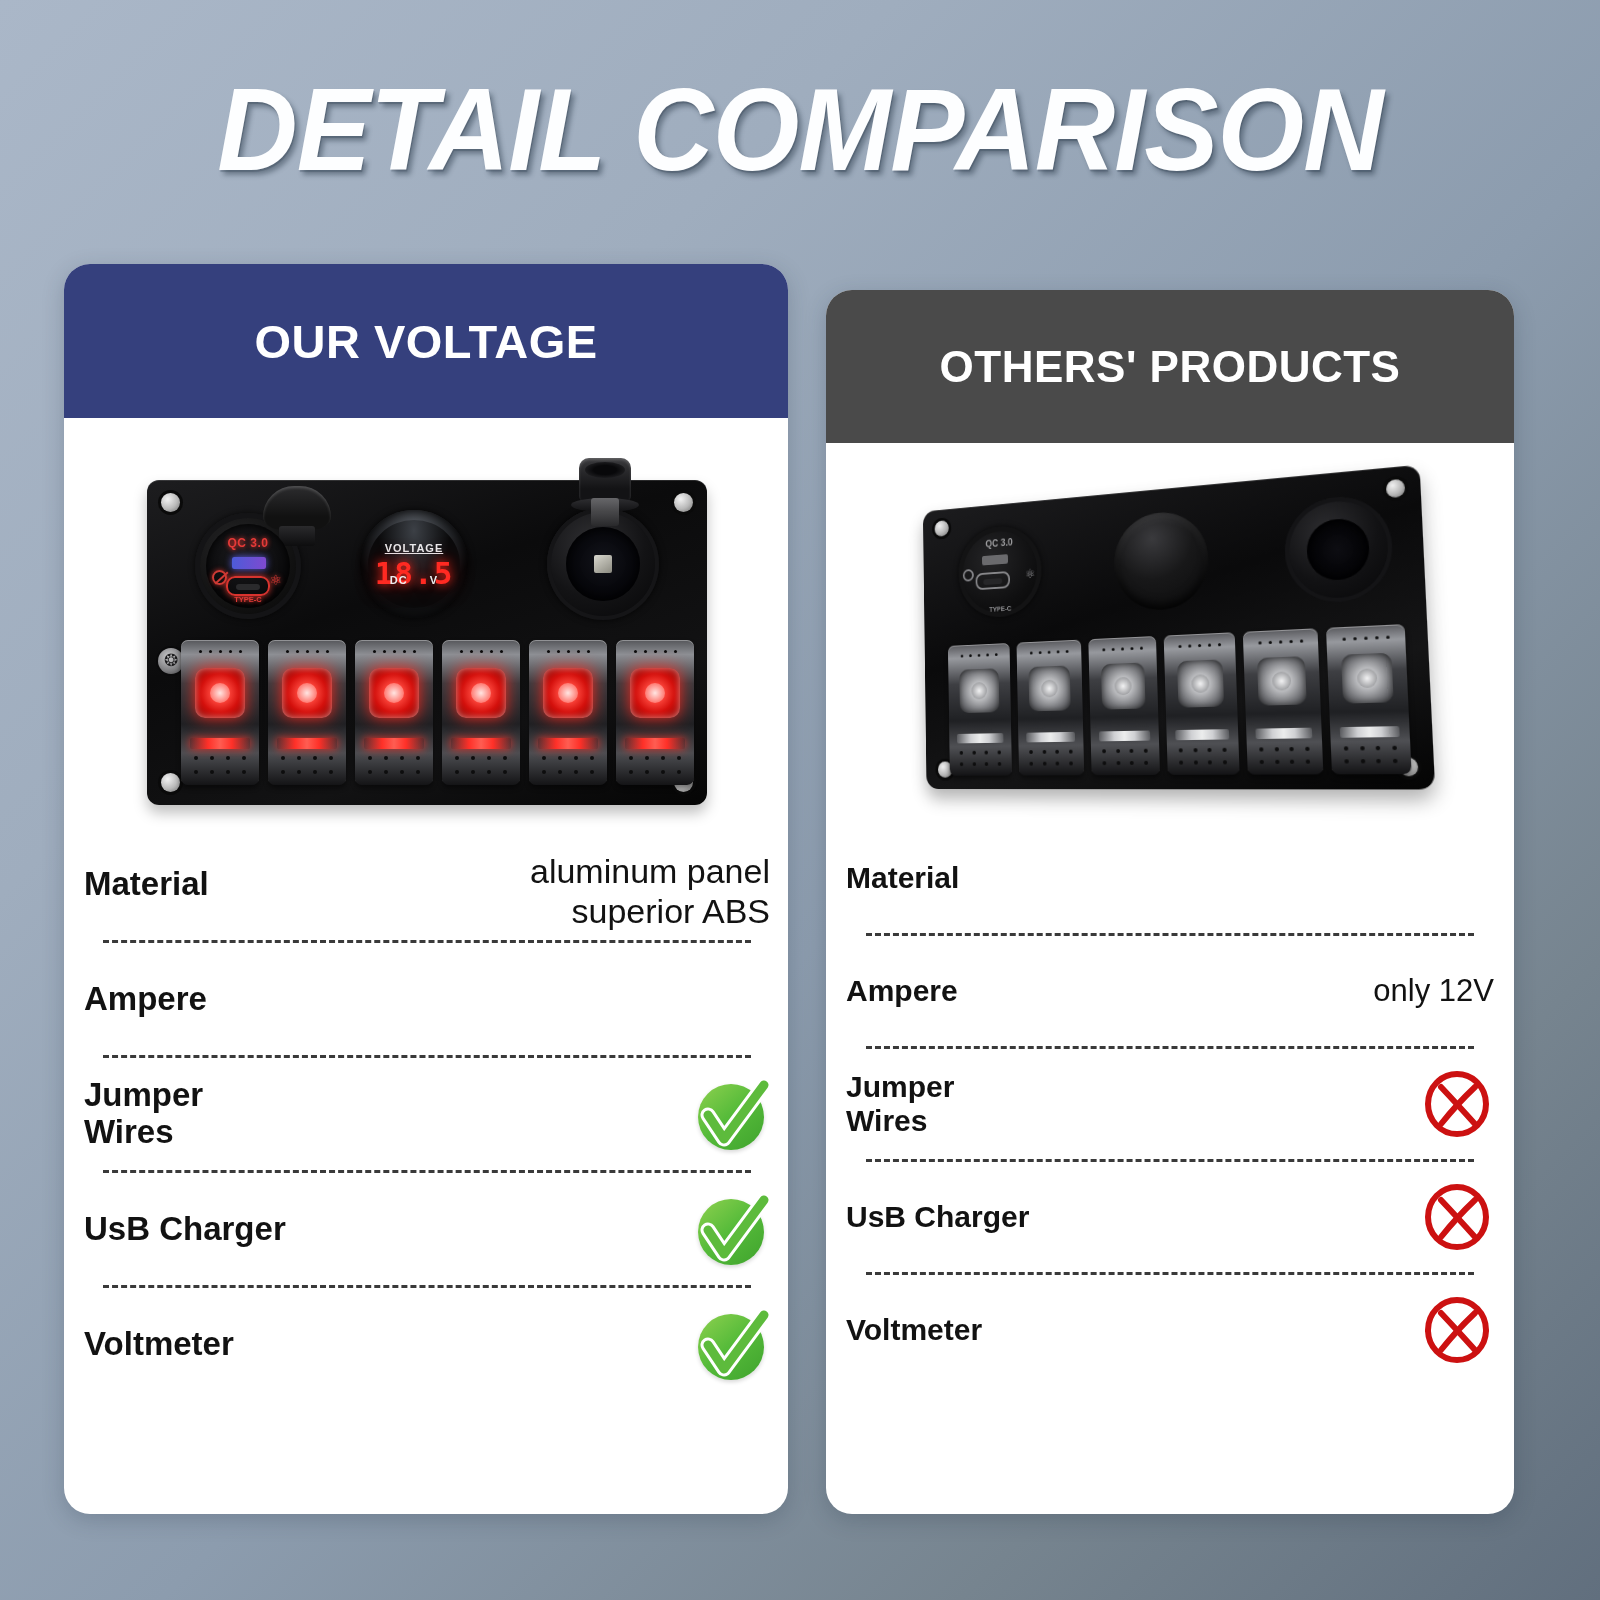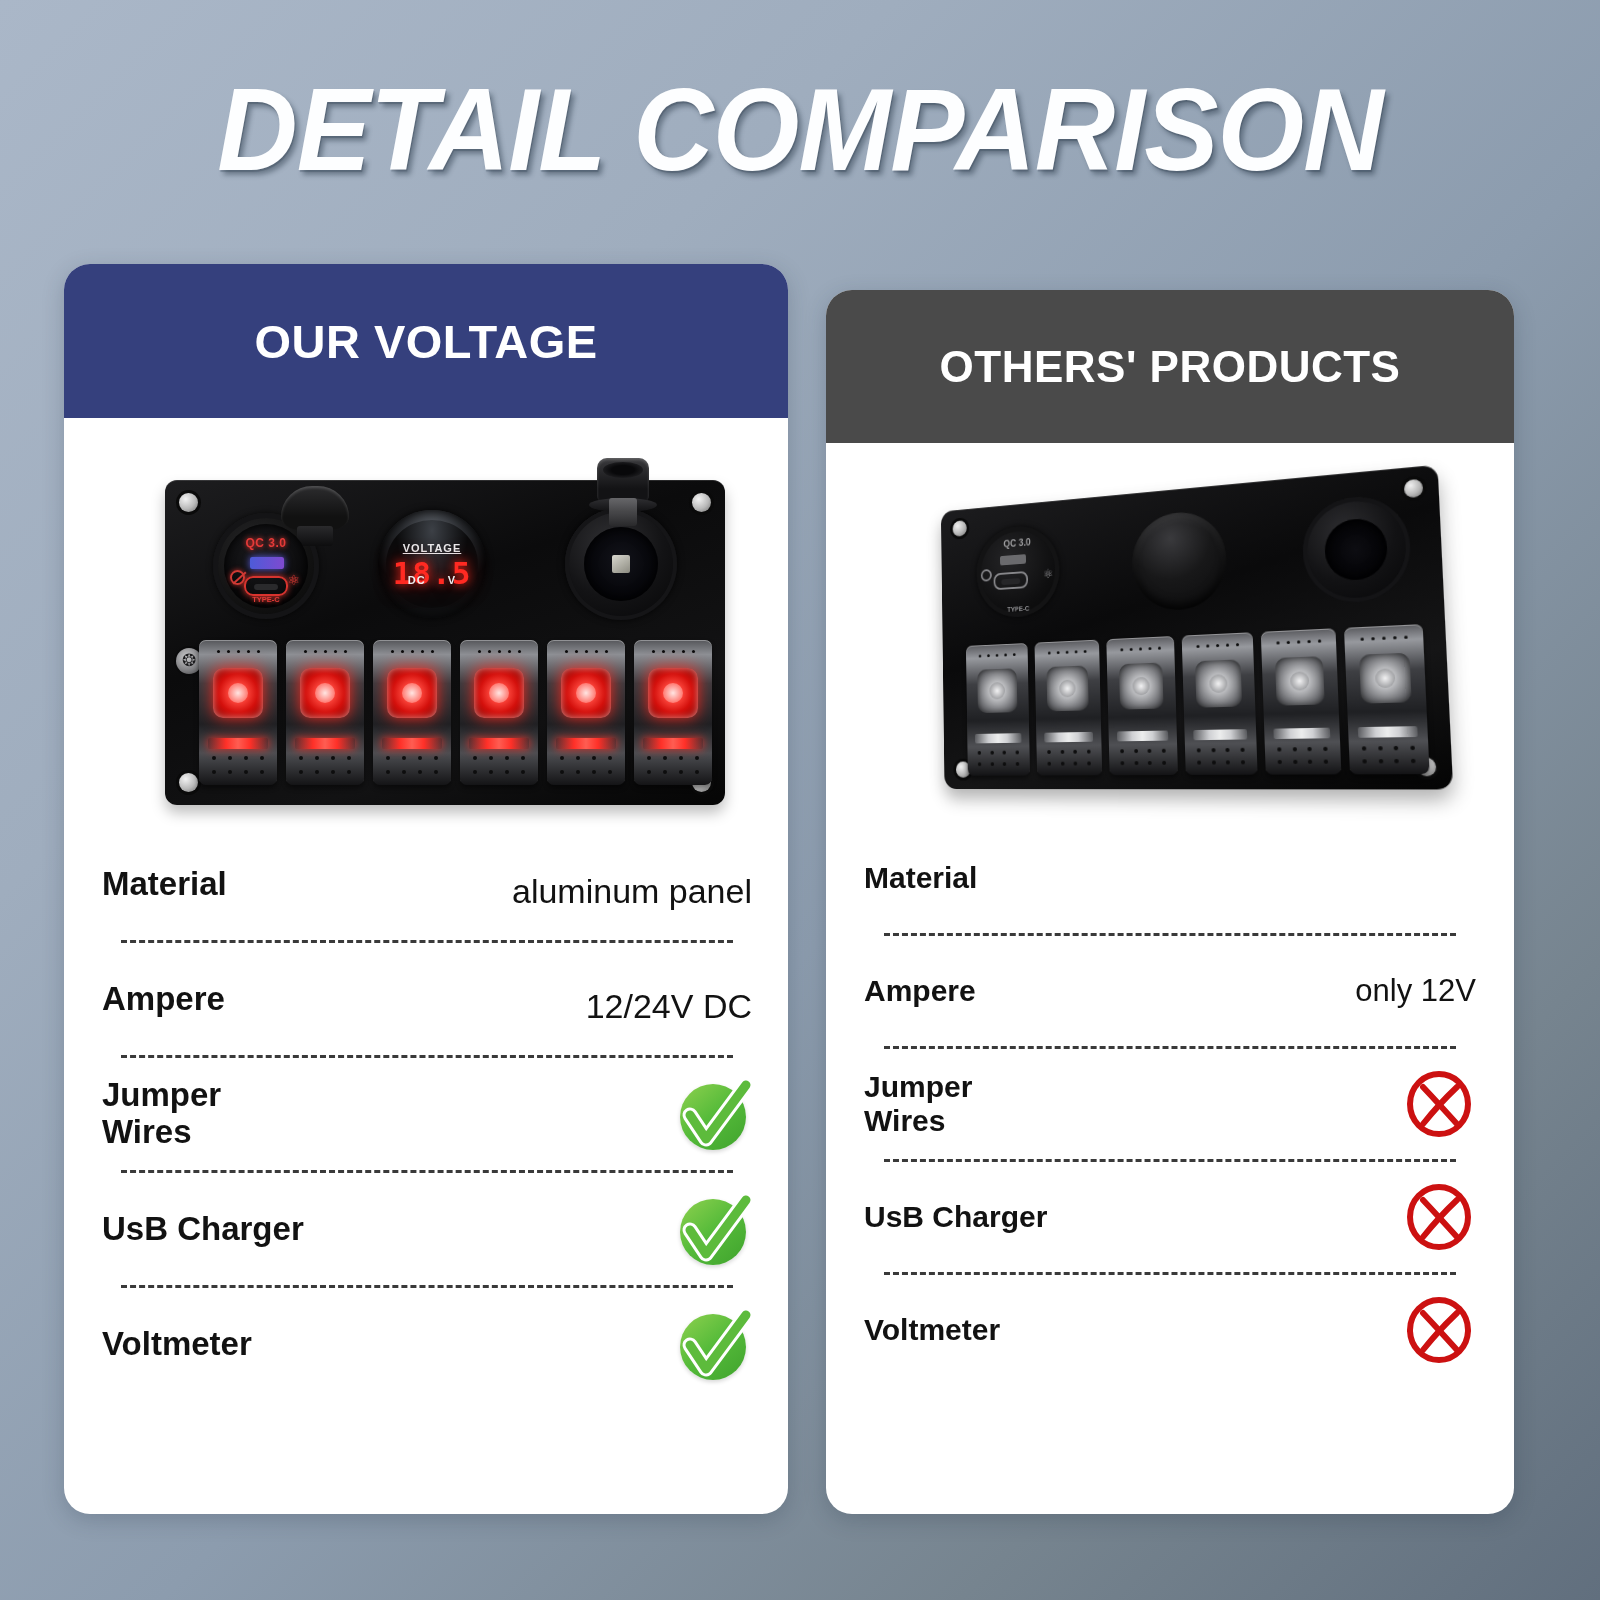--- a/index.html
+++ b/index.html
@@ -45,21 +45,21 @@
     width:100%;
     display:flex; align-items:center; justify-content:center;
     color:#fff;
     font-weight:bold;
     letter-spacing:.5px;
     flex:0 0 auto;
   }
   .card-left  .card-header{ background:#35407d; height:154px; font-size:47px; }
   .card-right .card-header{ background:#4a4a4a; height:153px; font-size:44px; }
 
-  .card-body{ flex:1 1 auto; position:relative; padding:0 18px; }
+  .card-body{ flex:1 1 auto; position:relative; padding:0 0; }
 
   
   .product-stage{ position:relative; width:100%; }
   .stage-left { height:410px; }
   .stage-right{ height:380px; }
 
   
   .panelL{
     position:absolute; left:83px; top:62px; width:560px; height:325px;
     background:linear-gradient(160deg,#1d1d1f 0%,#0b0b0c 38%,#121213 72%,#050505 100%);
@@ -408,27 +408,27 @@
 
       </div>
     </div>
 
     <div class="spec">
 
       <div class="spec-row">
         <div class="spec-label">Material</div>
         <div class="spec-value">
           <div>aluminum panel</div>
+          <div>superior ABS</div>
         </div>
       </div>
       <div class="divider"></div>
 
       <div class="spec-row">
         <div class="spec-label">Ampere</div>
-        <div class="spec-value">12/24V DC</div>
       </div>
       <div class="divider"></div>
 
       <div class="spec-row">
         <div class="spec-label">
           <div>Jumper</div>
           <div>Wires</div>
         </div>
         <div class="check">
           <div class="circ"></div>

